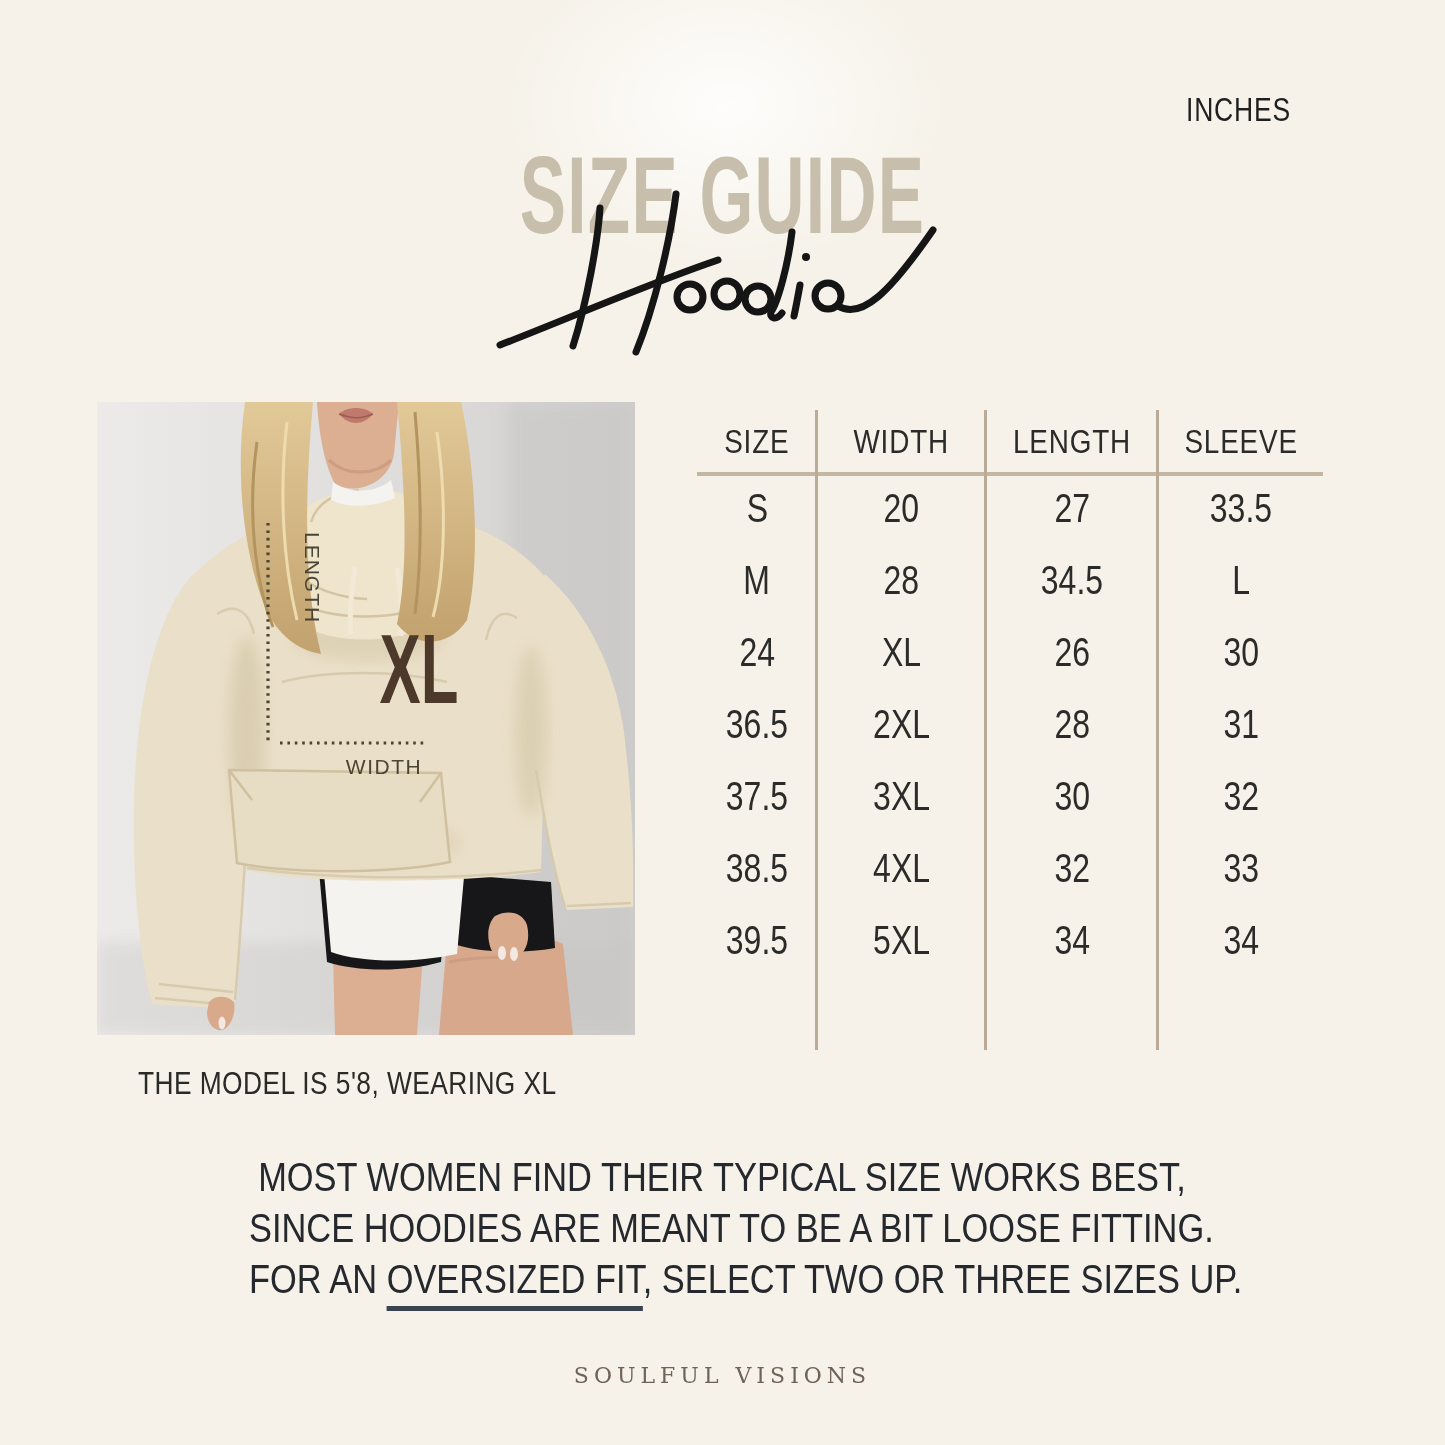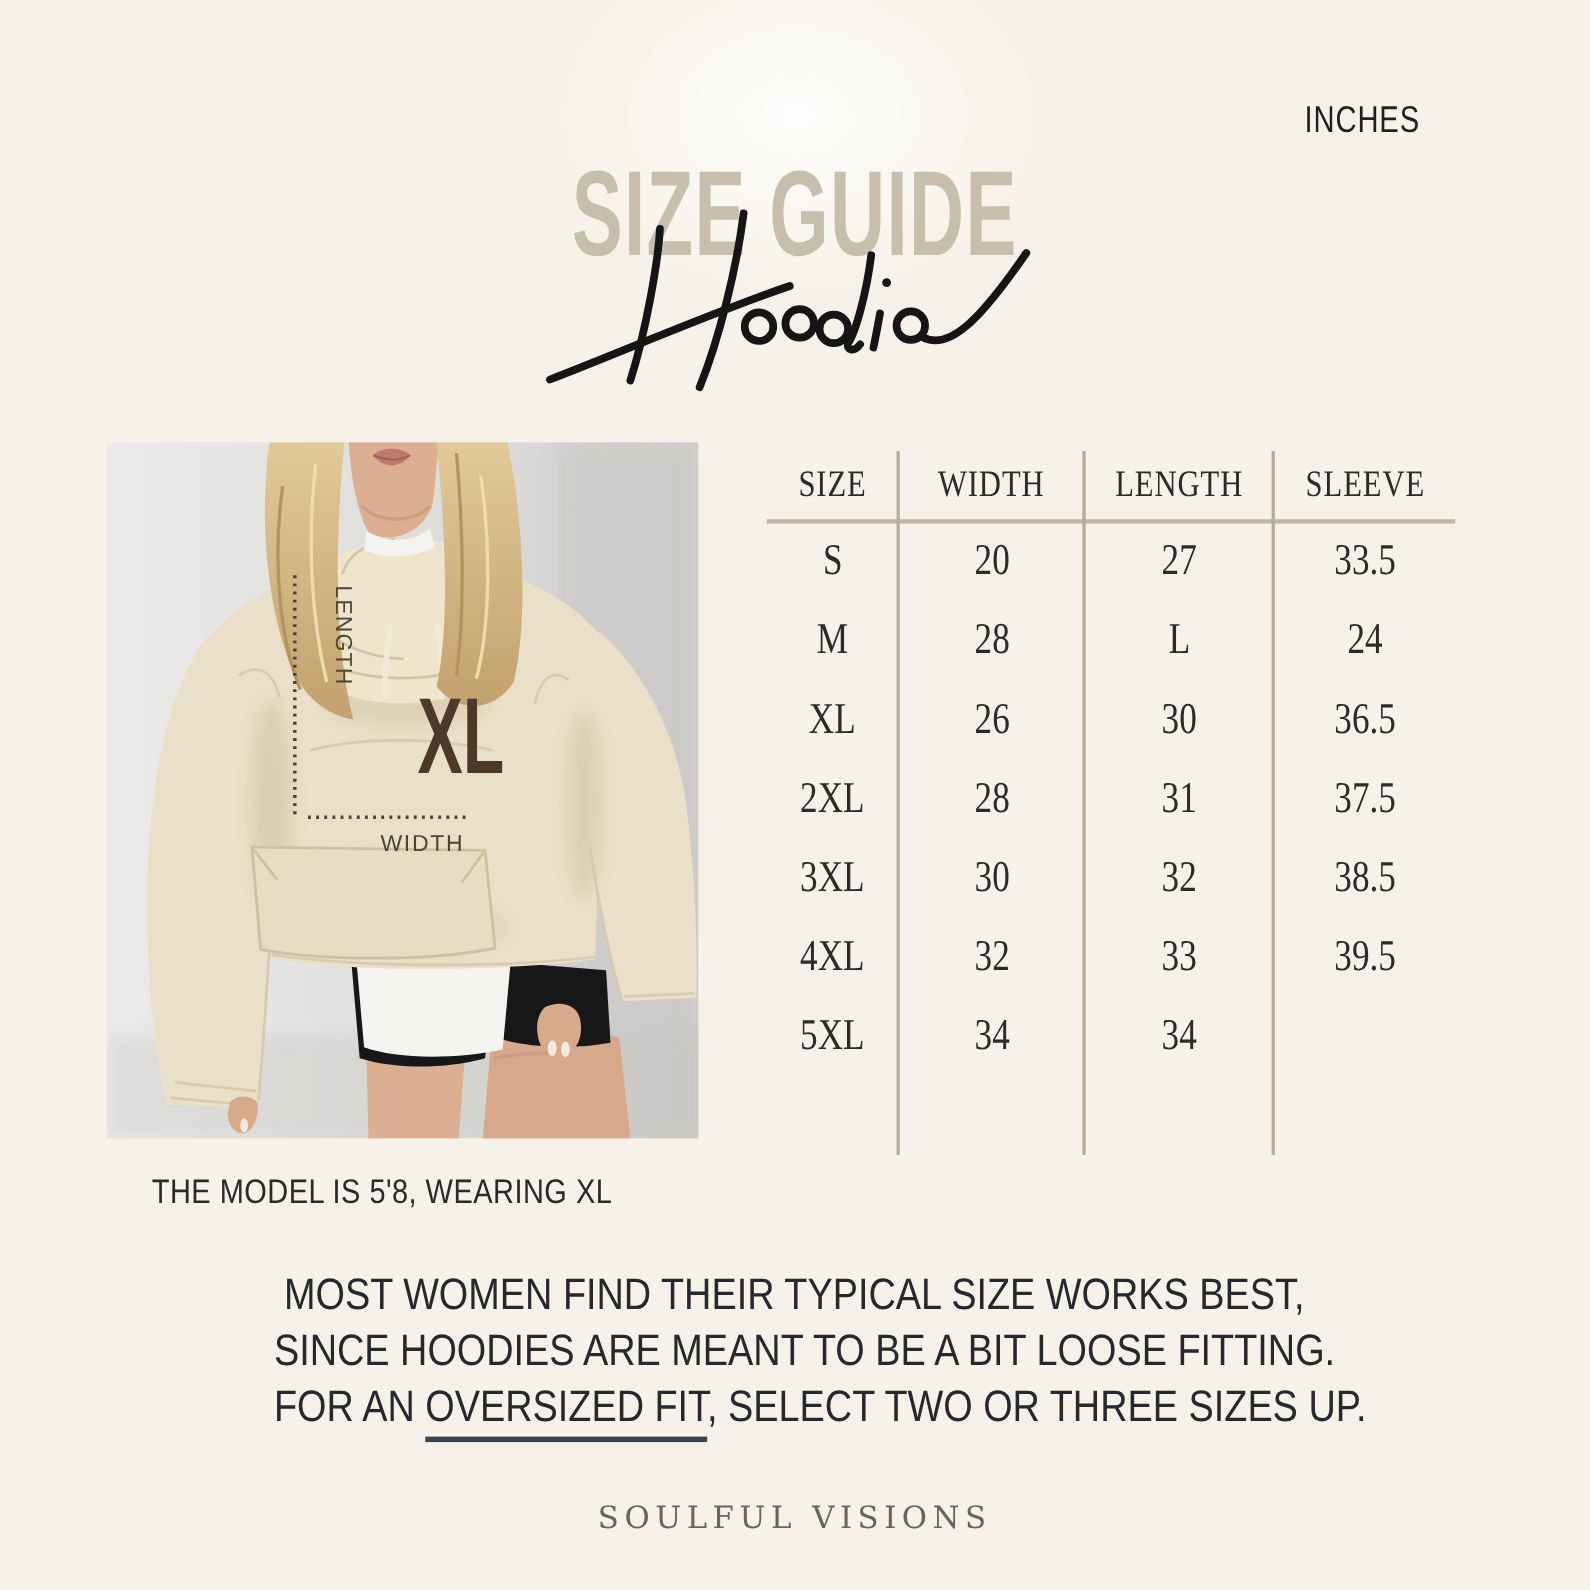--- a/index.html
+++ b/index.html
@@ -39,38 +39,38 @@
     transform:scaleX(.85);transform-origin:left center;white-space:nowrap;
   }
 
   
   .table{
     left:697px;top:410px;width:627px;height:640px;
     display:grid;grid-template-columns:120px 169px 172px 166px;
     grid-template-rows:62px repeat(8,72px);
     color:#2b2b29;
   }
-  .table .cell{display:flex;align-items:center;justify-content:center;font-family:Liberation Serif, serif;}
+  .table .cell{display:flex;align-items:center;justify-content:center;}
   .table .hdr span{font-size:34px;letter-spacing:1px;display:inline-block;transform:scaleX(.82);white-space:nowrap;}
   .table .val span{font-size:40px;display:inline-block;transform:scaleX(.8);white-space:nowrap;}
   .vline{width:3px;background:#b9ab97;top:410px;height:640px;}
   .hline{left:697px;top:472px;width:626px;height:4px;background:#c3b7a2;}
 
   
   .note{
     left:172px;top:1152px;width:1100px;text-align:center;
     font-size:40px;line-height:51px;color:#25282d;
     transform:scaleX(.86);transform-origin:center;white-space:nowrap;
   }
   .note .ul{border-bottom:5px solid #3a4450;padding-bottom:5px;}
 
   
   .brand{
     left:0;top:1363px;width:1445px;text-align:center;
-    font-family:"DejaVu Serif",serif;font-size:28px;letter-spacing:5px;color:#6f6358;
+    font-family:"DejaVu Serif",serif;font-size:22px;letter-spacing:5px;color:#6f6358;
     white-space:nowrap;
   }
 </style>
 </head>
 <body>
 
 <div class="abs glow"></div>
 
 <div class="abs inches">INCHES</div>
 
@@ -231,20 +231,23 @@
   <div class="cell val">
       <span>33.5</span>
     </div>
 
   <div class="cell val">
       <span>M</span>
     </div>
   <div class="cell val">
       <span>28</span>
     </div>
+  <div class="cell val">
+      <span>34.5</span>
+    </div>
 
   <div class="cell val">
       <span>L</span>
     </div>
   <div class="cell val">
       <span>24</span>
     </div>
 
   <div class="cell val">
       <span>XL</span>

